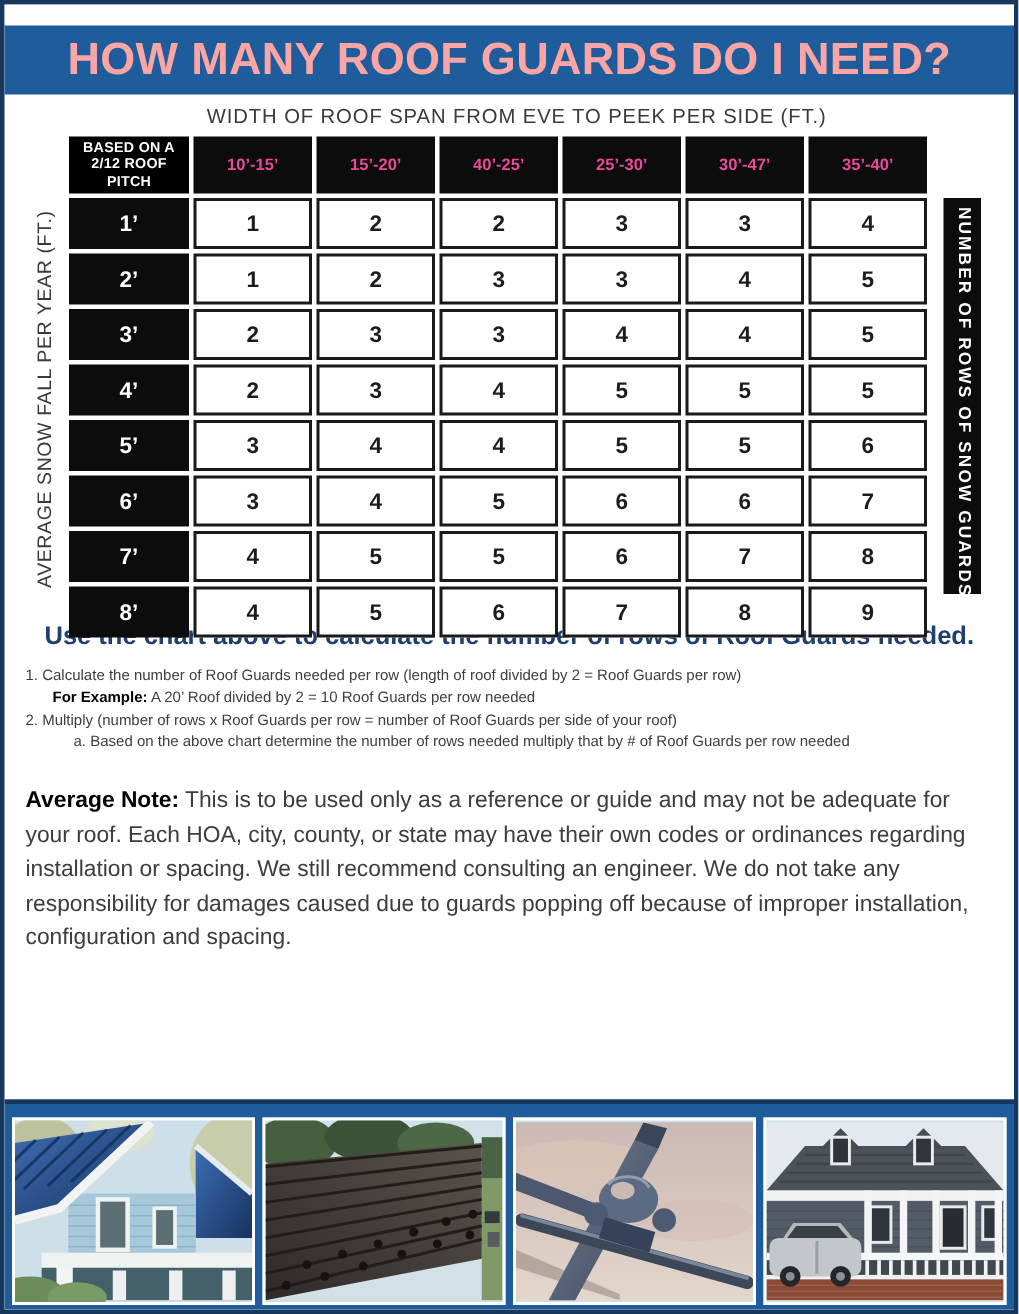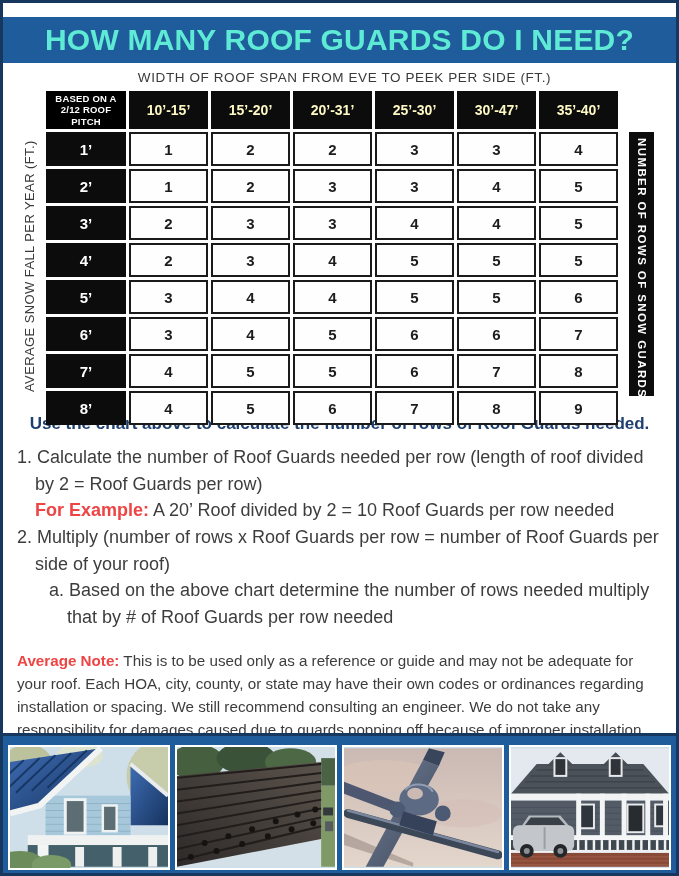--- a/index.html
+++ b/index.html
@@ -5,63 +5,63 @@
   html,body{margin:0;padding:0;background:#fff;}
   .page{
     position:relative;width:679px;height:876px;box-sizing:border-box;
     background:#ffffff;border:3px solid #17375E;overflow:hidden;
     font-family:"Liberation Sans", sans-serif;
   }
   
   .top-strip{height:14px;background:#ffffff;}
   .banner{height:46px;background:#1E5C9B;display:flex;align-items:center;justify-content:center;}
   .banner h1{
-    margin:0;color:#5eead4;font-size:30px;font-weight:700;letter-spacing:0.2px;
+    margin:0;color:#fca5a5;font-size:30px;font-weight:700;letter-spacing:0.2px;
     font-family:"Liberation Sans", sans-serif;
   }
   
   .span-label{
     margin-top:7px;text-align:center;font-size:13.5px;color:#3a3a3a;letter-spacing:0.6px;
     padding-left:10px;
   }
   .table-zone{position:relative;margin:3px 0 0 40px;height:312px;}
   .left-axis{position:absolute;left:-26px;top:0;width:26px;height:308px;}
   .left-axis span{
     position:absolute;left:5px;top:304px;transform:rotate(-90deg);transform-origin:top left;
     white-space:nowrap;font-size:13px;color:#3a3a3a;letter-spacing:0.4px;
   }
   table.guard-table{border-collapse:separate;border-spacing:3px;}
   table.guard-table th,table.guard-table td{padding:0;text-align:center;vertical-align:middle;}
   .corner-cell{
     width:80px;height:38px;background:#000000;color:#ffffff;
     font-size:9.5px;font-weight:700;line-height:1.2;letter-spacing:0.2px;
   }
-  .col-header{width:79px;height:38px;background:#0c0c0c;color:#fef9c3;font-size:14px;font-weight:700;}
+  .col-header{width:79px;height:38px;background:#0c0c0c;color:#ec4899;font-size:11px;font-weight:700;}
   .row-header{height:30px;background:#0c0c0c;color:#ffffff;font-size:15px;font-weight:700;}
   .val-cell{
     height:30px;background:#fefefe;border:2px solid #1a1a1a;
     font-size:15px;font-weight:700;color:#1c1c1c;
   }
   .right-bar{
     position:absolute;left:586px;top:44px;width:25px;height:264px;background:#0c0c0c;
   }
   .right-bar span{
     position:absolute;left:19px;top:6px;transform:rotate(90deg);transform-origin:left top;
     white-space:nowrap;color:#ffffff;font-size:11.5px;font-weight:700;letter-spacing:1.4px;
   }
   
   .use-heading{
     margin:14px 10px 10px 10px;text-align:center;
     font-size:17px;font-weight:700;color:#1F3F6E;
   }
-  .instructions{margin:0 16px 0 14px;font-size:18px;color:#3d3d3d;line-height:1.48;}
+  .instructions{margin:0 16px 0 14px;font-size:10px;color:#3d3d3d;line-height:1.48;}
   .item{padding-left:18px;text-indent:-18px;}
   .item-cont{padding-left:18px;}
   .subitem{padding-left:50px;text-indent:-18px;}
-  .bold-label{font-weight:700;color:#ef4444;}
+  .bold-label{font-weight:700;color:#000000;}
   .note{margin:20px 16px 0 14px;font-size:15.2px;color:#3d3d3d;line-height:1.5;}
   
   .photo-strip{
     position:absolute;left:0;right:0;bottom:0;height:140px;box-sizing:border-box;
     background:#1E5C9B;border-top:3px solid #17375E;
     display:flex;justify-content:center;align-items:flex-start;gap:5px;padding-top:9px;
   }
   .photo{
     width:158px;height:121px;border:2px solid #ffffff;background:#cfdfe9;flex:0 0 auto;
   }
@@ -87,21 +87,21 @@
 
     <table class="guard-table">
       <tbody>
         <tr>
           <th class="corner-cell">
             <span>BASED ON A</span><br>
             <span>2/12 ROOF PITCH</span>
           </th>
           <th class="col-header">10’-15’</th>
           <th class="col-header">15’-20’</th>
-          <th class="col-header">20’-31’</th>
+          <th class="col-header">40’-25’</th>
           <th class="col-header">25’-30’</th>
           <th class="col-header">30’-47’</th>
           <th class="col-header">35’-40’</th>
         </tr>
         <tr>
           <th class="row-header">1’</th>
           <td class="val-cell">1</td>
           <td class="val-cell">2</td>
           <td class="val-cell">2</td>
           <td class="val-cell">3</td>

